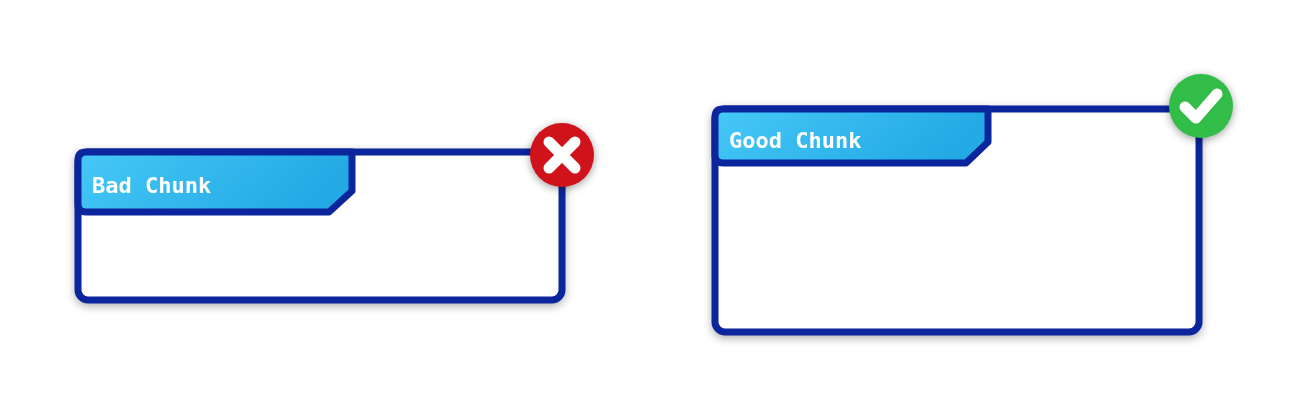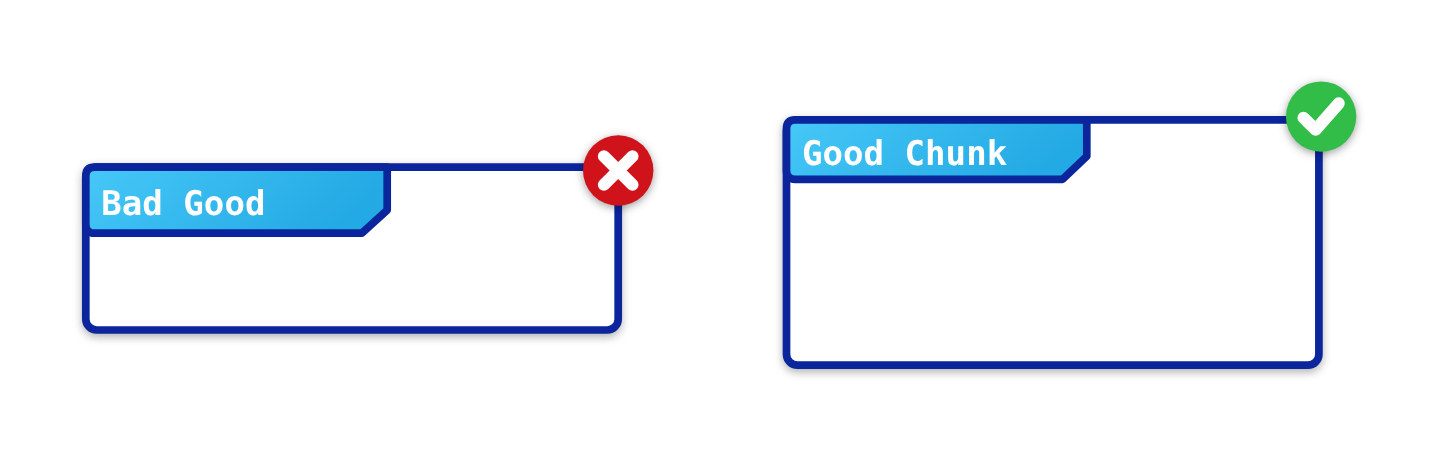--- a/index.html
+++ b/index.html
@@ -39,21 +39,21 @@
   .glyph {
     fill: none;
     stroke: #ffffff;
     stroke-width: 11;
     stroke-linecap: round;
     stroke-linejoin: round;
   }
   .tab-label {
     position: absolute;
     font-family: "DejaVu Sans Mono", "Liberation Mono", monospace;
-    font-size: 31px;
+    font-size: 22px;
     line-height: 31px;
     font-weight: bold;
     color: #ffffff;
     white-space: nowrap;
     letter-spacing: 0px;
     user-select: none;
   }
   #bad-label  { left: 92px;  top: 170px; }
   #good-label { left: 729px; top: 125px; }
 </style>
@@ -84,17 +84,17 @@
       <rect class="box" x="715" y="109" width="484" height="223" rx="10" stroke="#0b259c"></rect>
       <path class="tab" d="M 723 109 L 988 109 L 988 142 L 966 163 L 723 163 Q 715 163 715 155 L 715 117 Q 715 109 723 109 Z" stroke="#0b259c"></path>
     </g>
 
     <g class="badge-shadow">
       <circle cx="1201" cy="106" r="32" fill="#31bd48"></circle>
       <path class="glyph" d="M 1185 107 L 1196 118 L 1217 94"></path>
     </g>
   </svg>
 
-  <span id="bad-label" class="tab-label">Bad Good</span>
+  <span id="bad-label" class="tab-label">Bad Chunk</span>
 
   <span id="good-label" class="tab-label">Good Chunk</span>
 
 </div>
 
 </body></html>

